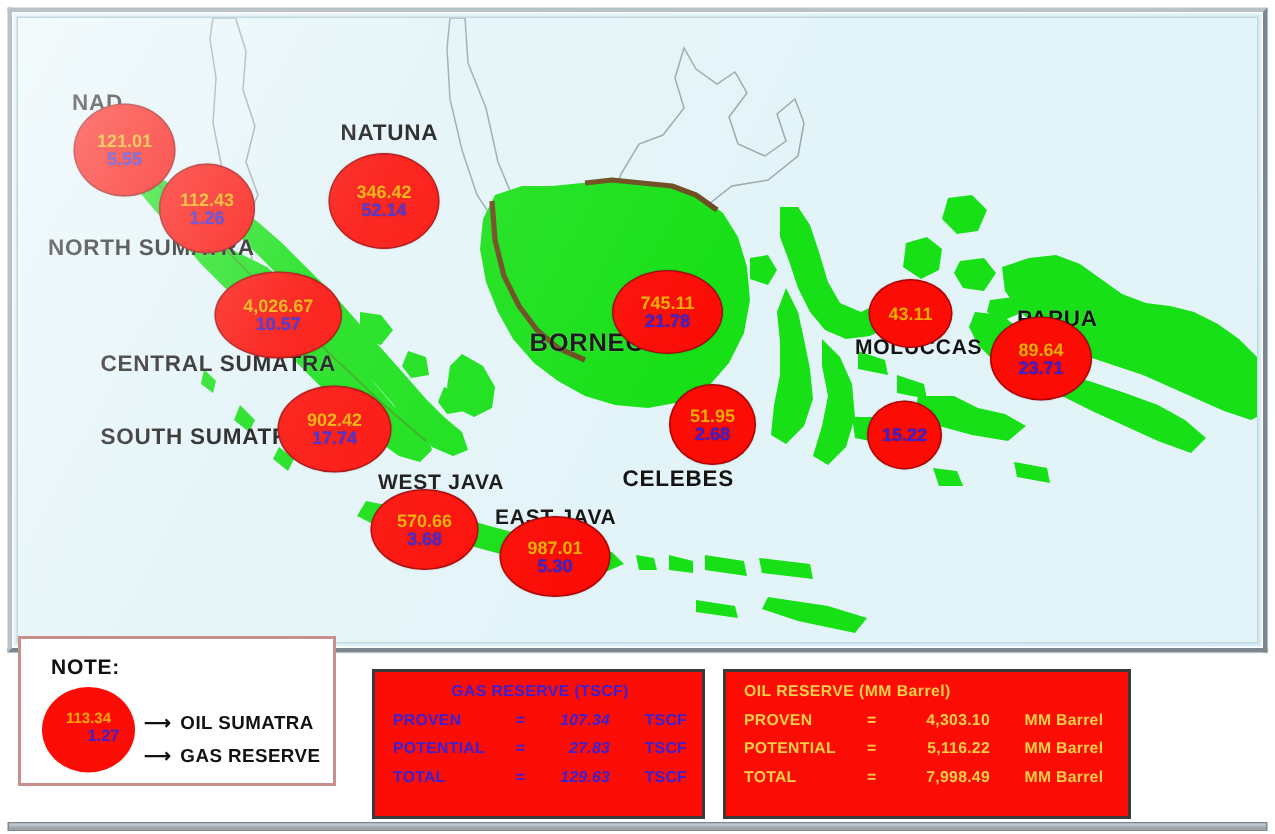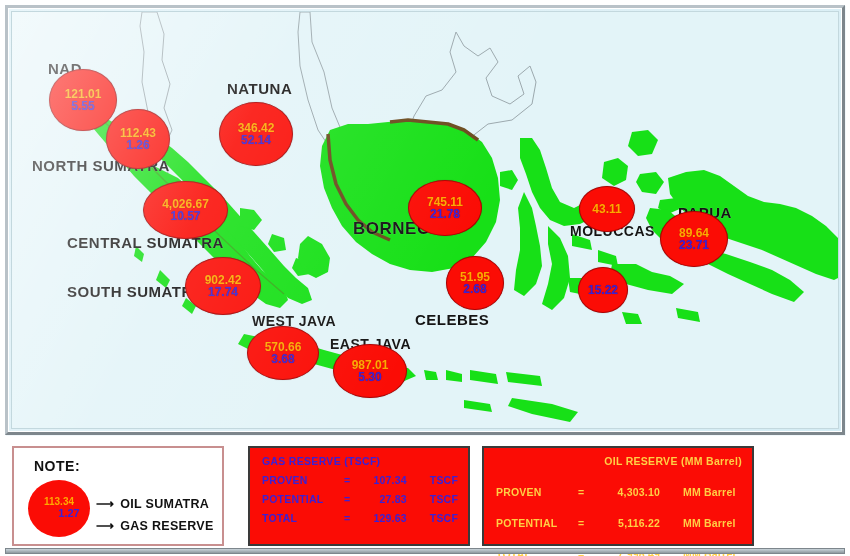--- a/index.html
+++ b/index.html
@@ -66,21 +66,21 @@
     text-shadow:0 0 1px rgba(120,60,0,.5);
   }
   .bubble .gas{
     color:#3b21d6;
     font-weight:bold;
     text-shadow:0 0 1px rgba(0,0,60,.45);
   }
 
   
   .note-box{
-    position:absolute;left:12px;top:446px;width:212px;height:100px;
+    position:absolute;left:12px;top:424px;width:212px;height:100px;
     background:#ffffff;border:2px solid #c88f8f;box-sizing:border-box;
   }
   .note-title{
     position:absolute;left:20px;top:10px;
     font-size:14px;font-weight:bold;color:#111;letter-spacing:.5px;
   }
   .note-bubble{
     position:absolute;left:14px;top:32px;width:62px;height:57px;
     background:#fb0c05;border-radius:50%;
     display:flex;flex-direction:column;align-items:center;justify-content:center;
@@ -99,34 +99,34 @@
     background:#fb0c05;
     border:2px solid #3a3a3a;
     box-sizing:border-box;
     padding:7px 10px 0 12px;
   }
   .panel.gas{left:248px;width:222px;}
   .panel.oil{left:482px;width:272px;}
   .panel-title{
     font-size:10.5px;font-weight:bold;letter-spacing:.3px;margin-bottom:7px;
   }
-  .panel.gas .panel-title{color:#3b21d6;}
-  .panel.oil .panel-title{color:#ffcf45;text-align:right;}
+  .panel.gas .panel-title{color:#3b21d6;text-align:center;}
+  .panel.oil .panel-title{color:#ffcf45;}
   .prow{
     display:flex;align-items:baseline;
     font-size:10.5px;font-weight:bold;letter-spacing:.2px;
     margin-bottom:7px;
   }
   .panel.gas .prow{color:#3b21d6;}
   .panel.oil .prow{color:#ffcf45;}
   .prow .k{width:82px;flex:0 0 auto;}
   .prow .eq{width:16px;flex:0 0 auto;}
   .prow .v{text-align:right;}
-  .panel.gas .prow .v{width:54px;}
-  .panel.oil .prow .v{width:66px;margin-top:12px;}
+  .panel.gas .prow .v{width:54px;font-style:italic;}
+  .panel.oil .prow .v{width:66px;}
   .prow .u{margin-left:23px;text-align:center;}
 
   .bottom-strip{
     position:absolute;left:5px;top:548px;width:840px;height:6px;
     background:linear-gradient(180deg,#c9d4da,#8e989e);
     border:1px solid #7d868c;box-sizing:border-box;
   }
 </style>
 </head>
 <body>

